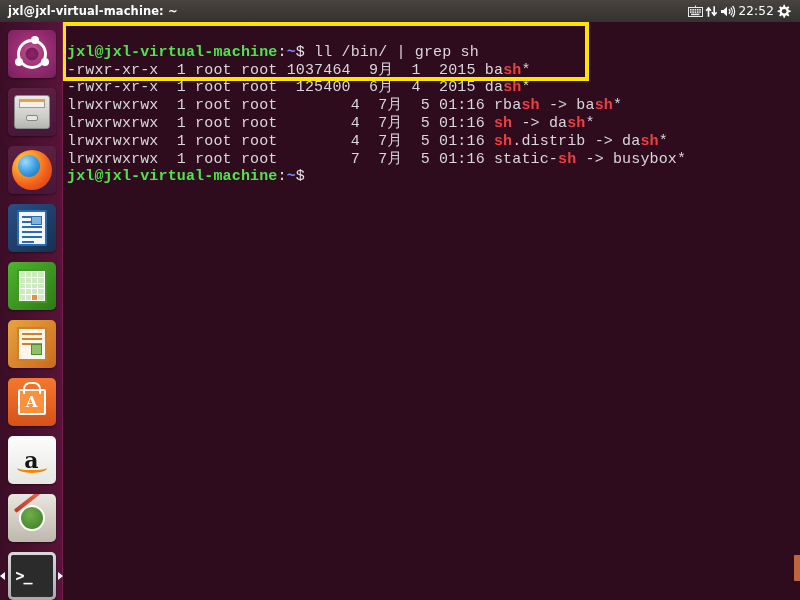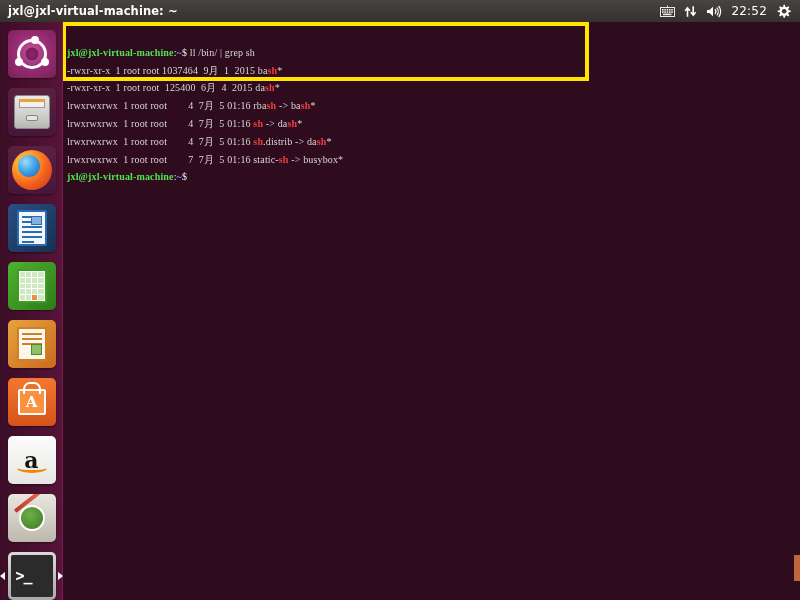--- a/index.html
+++ b/index.html
@@ -37,21 +37,21 @@
     font-weight: bold;
     font-family: "DejaVu Sans", sans-serif;
     padding-left: 8px;
     letter-spacing: .1px;
     white-space: nowrap;
   }
   #tray {
     margin-left: auto;
     display: flex;
     align-items: center;
-    gap: 9px;
+    gap: 2px;
     padding-right: 9px;
     height: 22px;
     padding-left: 12px;
   }
   .tray-item {
     display: flex;
     align-items: center;
     justify-content: center;
     height: 22px;
     color: #ffffff;
@@ -276,22 +276,22 @@
     position: absolute;
     top: 22px; left: 63px;
     width: 737px;
     height: 578px;
     background: #2f0b1e;
     padding: 4px 0 0 4px;
     z-index: 10;
     overflow: hidden;
   }
   #term-text {
-    font-family: Liberation Serif, serif;
-    font-size: 10px;
+    font-family: Liberation Mono, monospace;
+    font-size: 15px;
     line-height: 17.8px;
     white-space: pre;
     color: #d8d8d8;
     letter-spacing: .15px;
   }
   .c-green  { color: #4ee44e; font-weight: bold; }
   .c-white  { color: #e6e6e6; }
   .c-blue   { color: #7b8cff; font-weight: bold; }
   .c-red    { color: #ef3f3f; font-weight: bold; }
   .c-plain  { color: #d8d8d8; }

